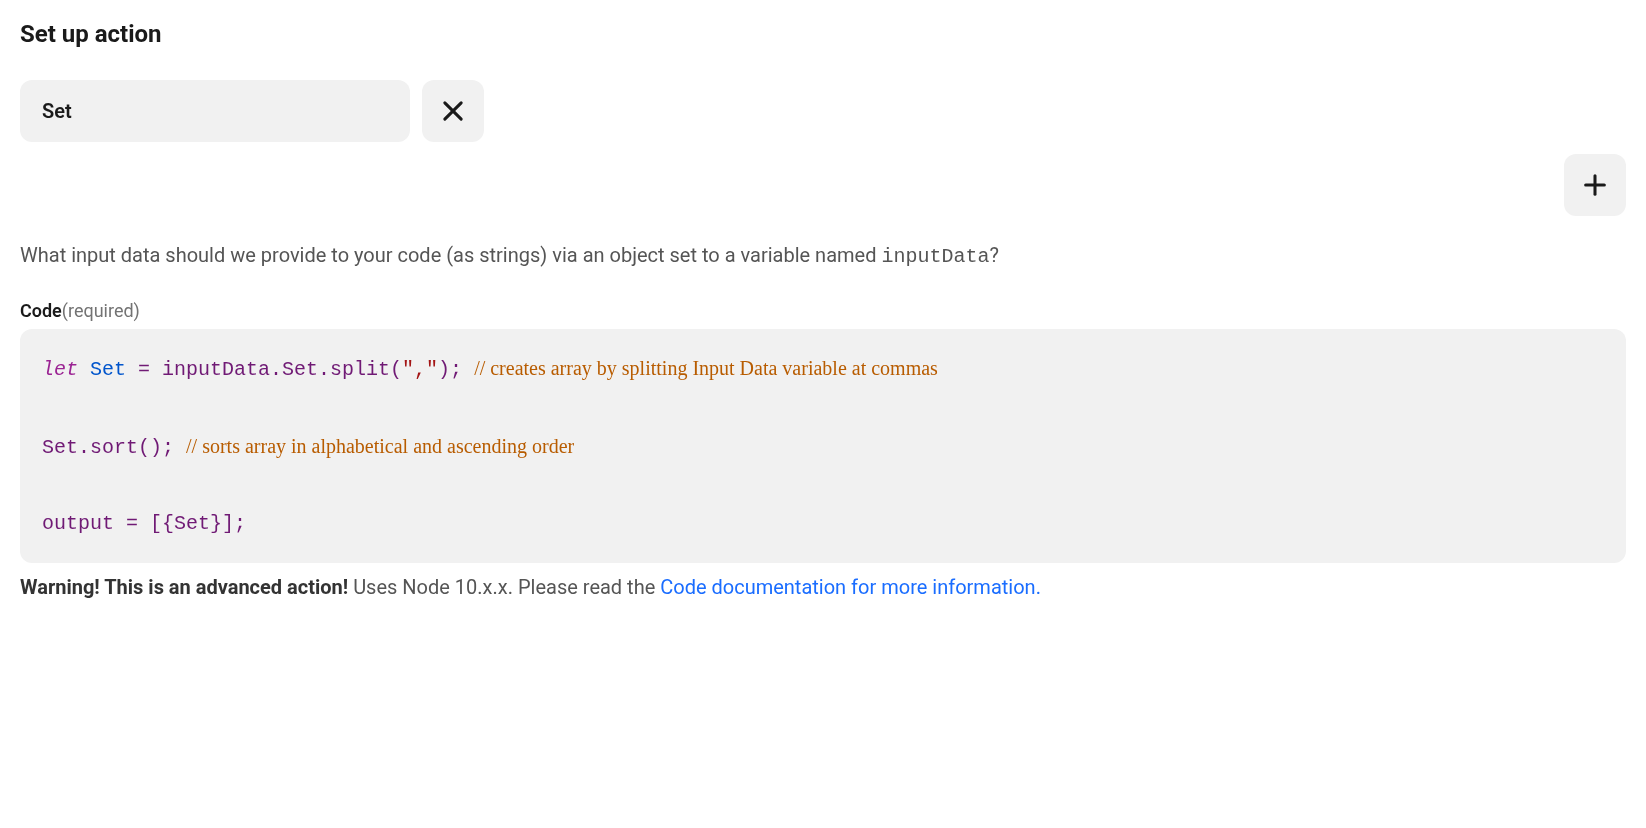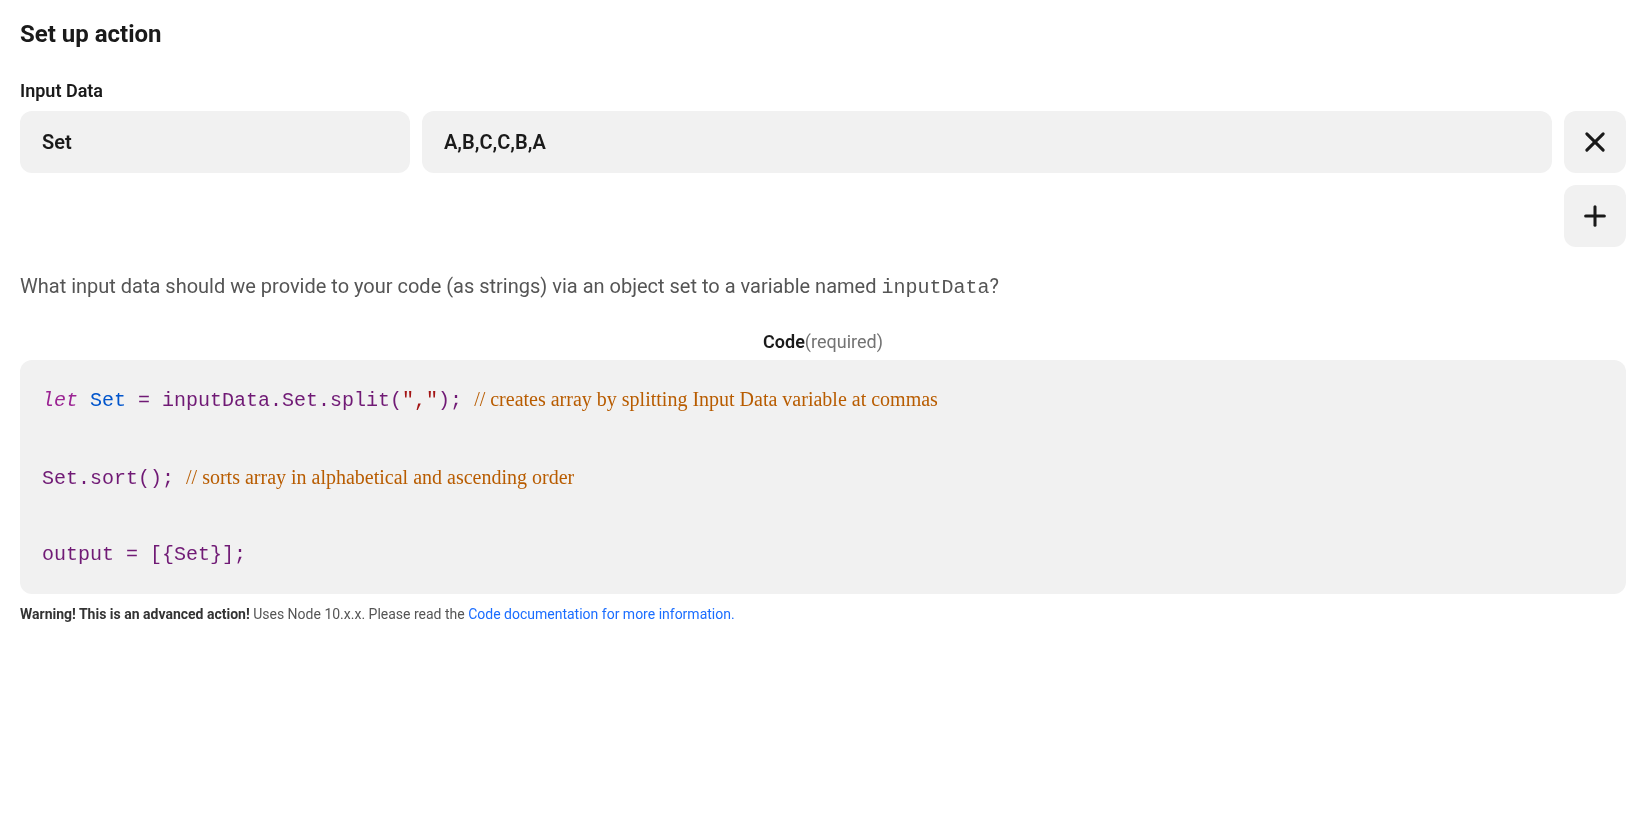--- a/index.html
+++ b/index.html
@@ -80,21 +80,21 @@
     color: #555555;
     line-height: 1.5;
     margin-bottom: 28px;
   }
   .helper-text .mono {
     font-family: "SFMono-Regular", Menlo, Consolas, "Liberation Mono", monospace;
     color: #555555;
   }
   .code-header {
     display: flex;
-    justify-content: center;
+    justify-content: flex-start;
     align-items: baseline;
     margin-bottom: 8px;
   }
   .code-label {
     font-size: 18px;
     font-weight: 600;
     color: #1a1a1a;
   }
   .required-label {
     font-size: 18px;
@@ -111,37 +111,35 @@
     white-space: pre-wrap;
     word-wrap: break-word;
   }
   .tok-kw   { color: #9b2393; font-style: italic; }
   .tok-var  { color: #0055cc; }
   .tok-str  { color: #a31515; }
   .tok-com  { color: #b85c00; font-family: Liberation Serif, serif; }
   .tok-plain{ color: #701a75; }
   .warning-line {
     margin-top: 12px;
-    font-size: 14px;
+    font-size: 20px;
     color: #555555;
   }
   .warning-line .bold { font-weight: 700; color: #333333; }
   .warning-line .link { color: #1a6dff; cursor: pointer; }
 </style>
 </head>
 <body>
 
 <h1 class="page-title">Set up action</h1>
 
 <div class="section">
-  <div class="field-label">Input Data</div>
 
   <div class="input-row">
     <input class="key-input" type="text" value="Set" style="">
-    <input class="value-input" type="text" value="A,B,C,C,B,A" style="">
     <button class="icon-btn">
       <svg viewBox="0 0 24 24" fill="none" stroke="#1a1a1a" stroke-width="2.6" stroke-linecap="round">
         <line x1="5" y1="5" x2="19" y2="19"></line>
         <line x1="19" y1="5" x2="5" y2="19"></line>
       </svg>
     </button>
   </div>
 
   <div class="add-row">
     <button class="icon-btn">

